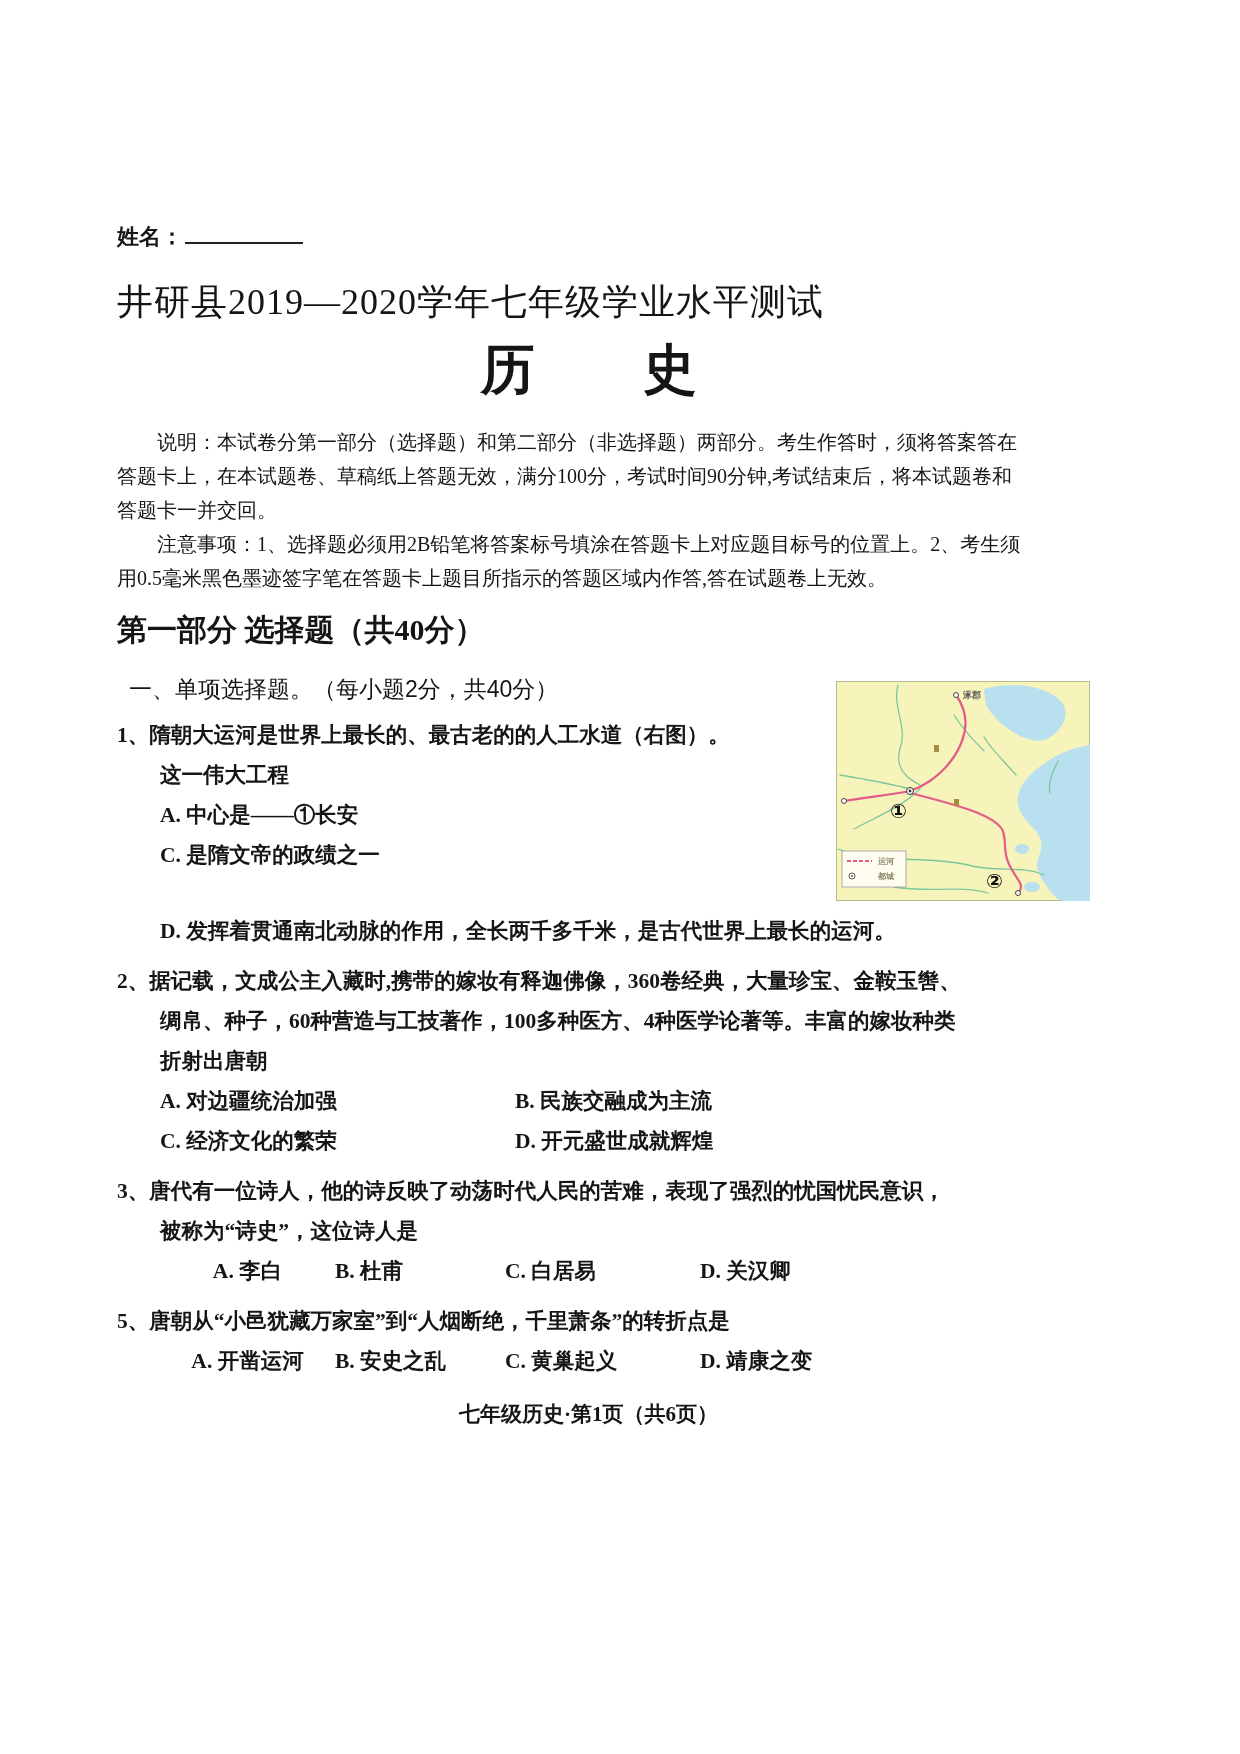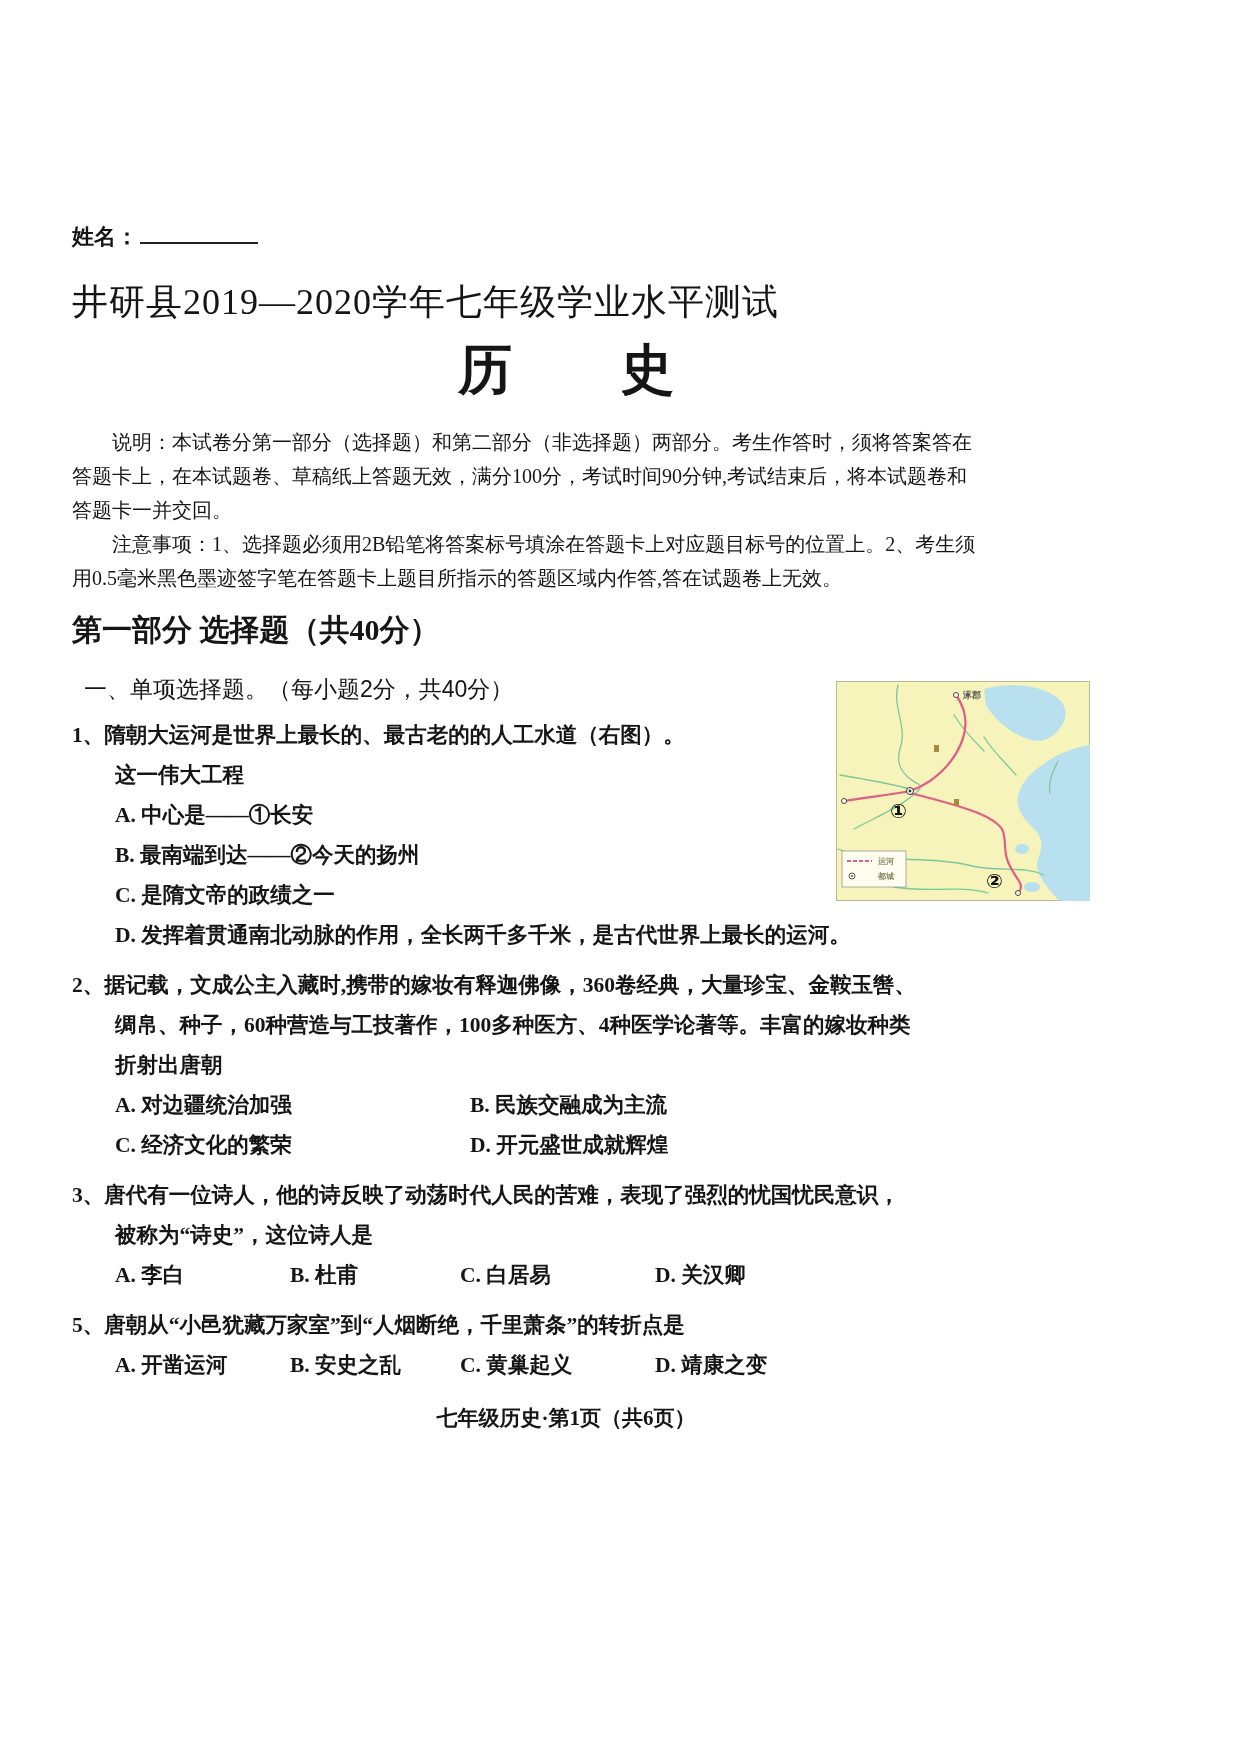--- a/index.html
+++ b/index.html
@@ -2,21 +2,21 @@
 <html><head>
 <meta charset="utf-8">
 <style>
   html,body{margin:0;padding:0;background:#ffffff;}
   .page{
     position:relative;
     width:1240px;height:1626px;
     margin:0 auto;
     background:#ffffff;
     box-sizing:border-box;
-    padding:222px 180px 0 72px;
+    padding:222px 180px 0 117px;
     overflow:hidden;
     color:#151515;
     font-family:"Liberation Serif", serif;
   }
   .name-row{
     font-family:"Liberation Sans", sans-serif;
     font-size:22px;line-height:30px;font-weight:700;
   }
   .name-underline{
     display:inline-block;width:118px;height:1px;
@@ -51,21 +51,21 @@
     font-size:23px;line-height:32px;font-weight:400;
     white-space:nowrap;
     margin-left:12px;
   }
   .questions{font-size:21.5px;font-weight:700;}
   .question{margin-top:10px;}
   .q-line{line-height:40px;white-space:nowrap;}
   .q-line.cont{padding-left:2em;}
   .q-line.clear{clear:both;}
   .opts-row{display:flex;padding-left:2em;line-height:40px;white-space:nowrap;}
-  .opts-row.four span:nth-child(1){width:175px;}
+  .opts-row.four span:nth-child(1){width:175px;text-align:center;}
   .opts-row.four span:nth-child(2){width:170px;}
   .opts-row.four span:nth-child(3){width:195px;}
   .opts-row.two span:nth-child(1){width:355px;}
   .map-figure{
     float:right;
     width:254px;height:220px;
     margin:-34px -30px 10px 18px;
   }
   .river{fill:none;stroke-width:1.3px;stroke-linecap:round;}
   .canal{fill:none;stroke-width:2.2px;stroke-linecap:round;}
@@ -141,21 +141,20 @@
           <line x1="11" y1="180" x2="36" y2="180" stroke-width="2" stroke-dasharray="4,2" stroke="#e25c88"></line>
           <text x="42" y="183" class="map-legend">运河</text>
           <circle cx="16" cy="195" r="3" fill="none" stroke="#555555" stroke-width="1"></circle>
           <circle cx="16" cy="195" r="1" fill="#555555"></circle>
           <text x="42" y="198" class="map-legend">都城</text>
         </svg>
       </div>
       <div class="q-line">1、隋朝大运河是世界上最长的、最古老的的人工水道（右图）。</div>
       <div class="q-line cont">这一伟大工程</div>
       <div class="q-line cont">A. 中心是——①长安</div>
-      <div class="q-line cont">B. 最南端到达——②今天的扬州</div>
       <div class="q-line cont">C. 是隋文帝的政绩之一</div>
       <div class="q-line cont clear">D. 发挥着贯通南北动脉的作用，全长两千多千米，是古代世界上最长的运河。</div>
     </div>
 
     <div class="question">
       <div class="q-line">2、据记载，文成公主入藏时,携带的嫁妆有释迦佛像，360卷经典，大量珍宝、金鞍玉辔、</div>
       <div class="q-line cont">绸帛、种子，60种营造与工技著作，100多种医方、4种医学论著等。丰富的嫁妆种类</div>
       <div class="q-line cont">折射出唐朝</div>
       <div class="opts-row two">
         <span>A. 对边疆统治加强</span>

